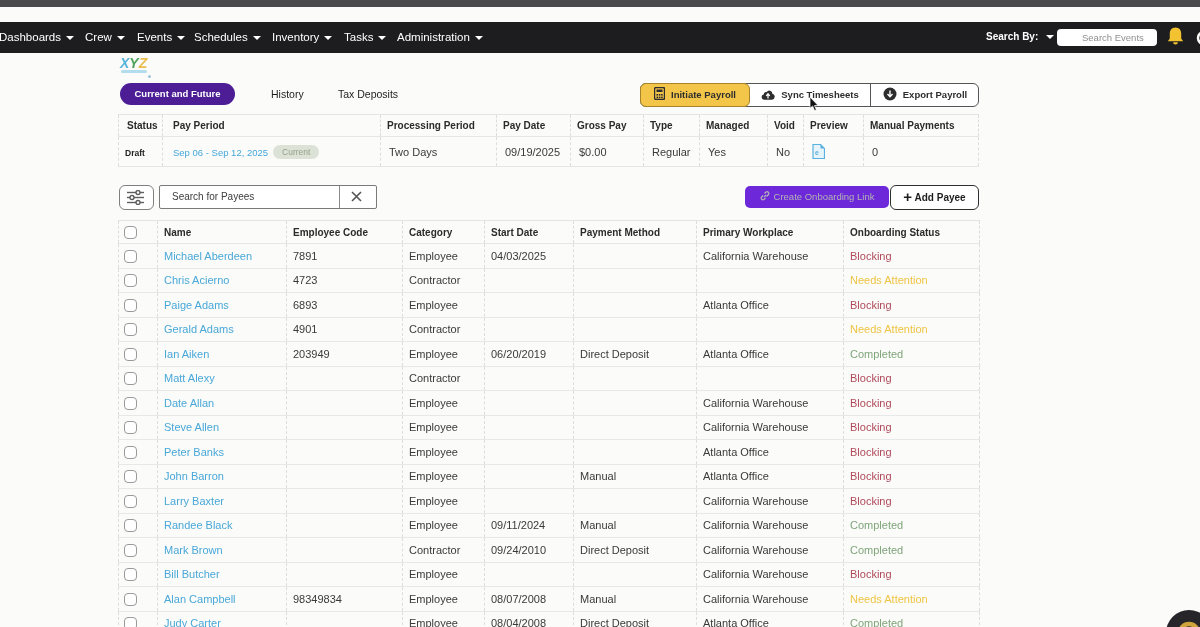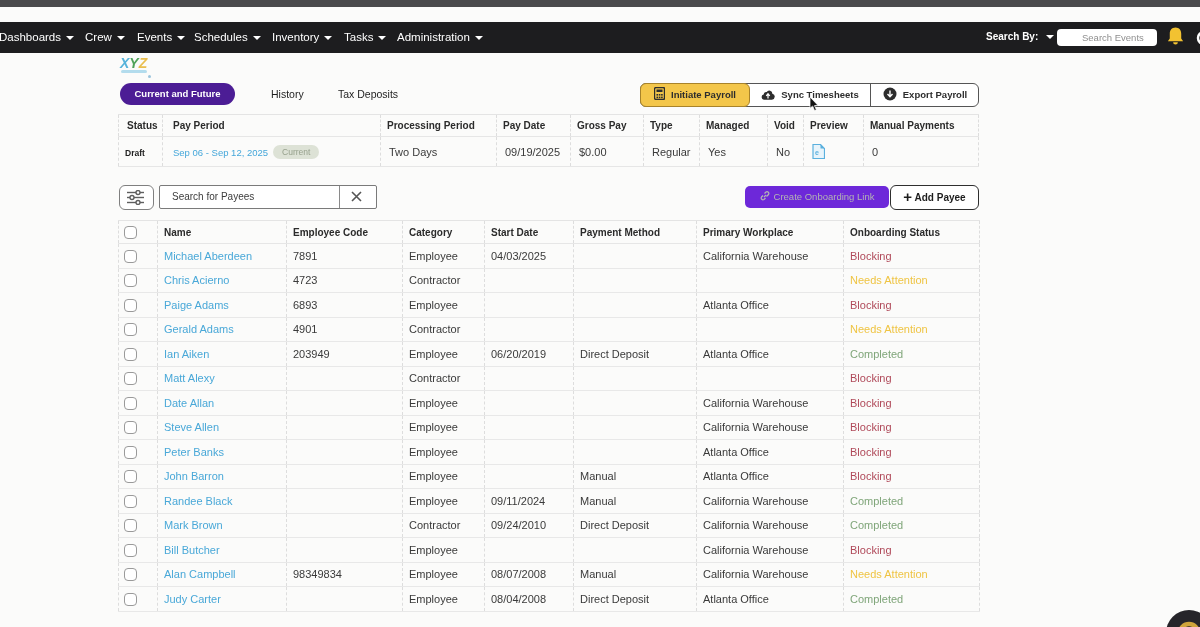--- a/index.html
+++ b/index.html
@@ -284,20 +284,30 @@
         <td class="nm">John Barron</td>
         <td></td>
         <td>Employee</td>
         <td></td>
         <td>Manual</td>
         <td>Atlanta Office</td>
         <td class="st-b">Blocking</td>
       </tr>
   <tr>
         <td style="padding-left:0;"><span class="cb"></span></td>
+        <td class="nm">Larry Baxter</td>
+        <td></td>
+        <td>Employee</td>
+        <td></td>
+        <td></td>
+        <td>California Warehouse</td>
+        <td class="st-b">Blocking</td>
+      </tr>
+  <tr>
+        <td style="padding-left:0;"><span class="cb"></span></td>
         <td class="nm">Randee Black</td>
         <td></td>
         <td>Employee</td>
         <td>09/11/2024</td>
         <td>Manual</td>
         <td>California Warehouse</td>
         <td class="st-c">Completed</td>
       </tr>
   <tr>
         <td style="padding-left:0;"><span class="cb"></span></td>

